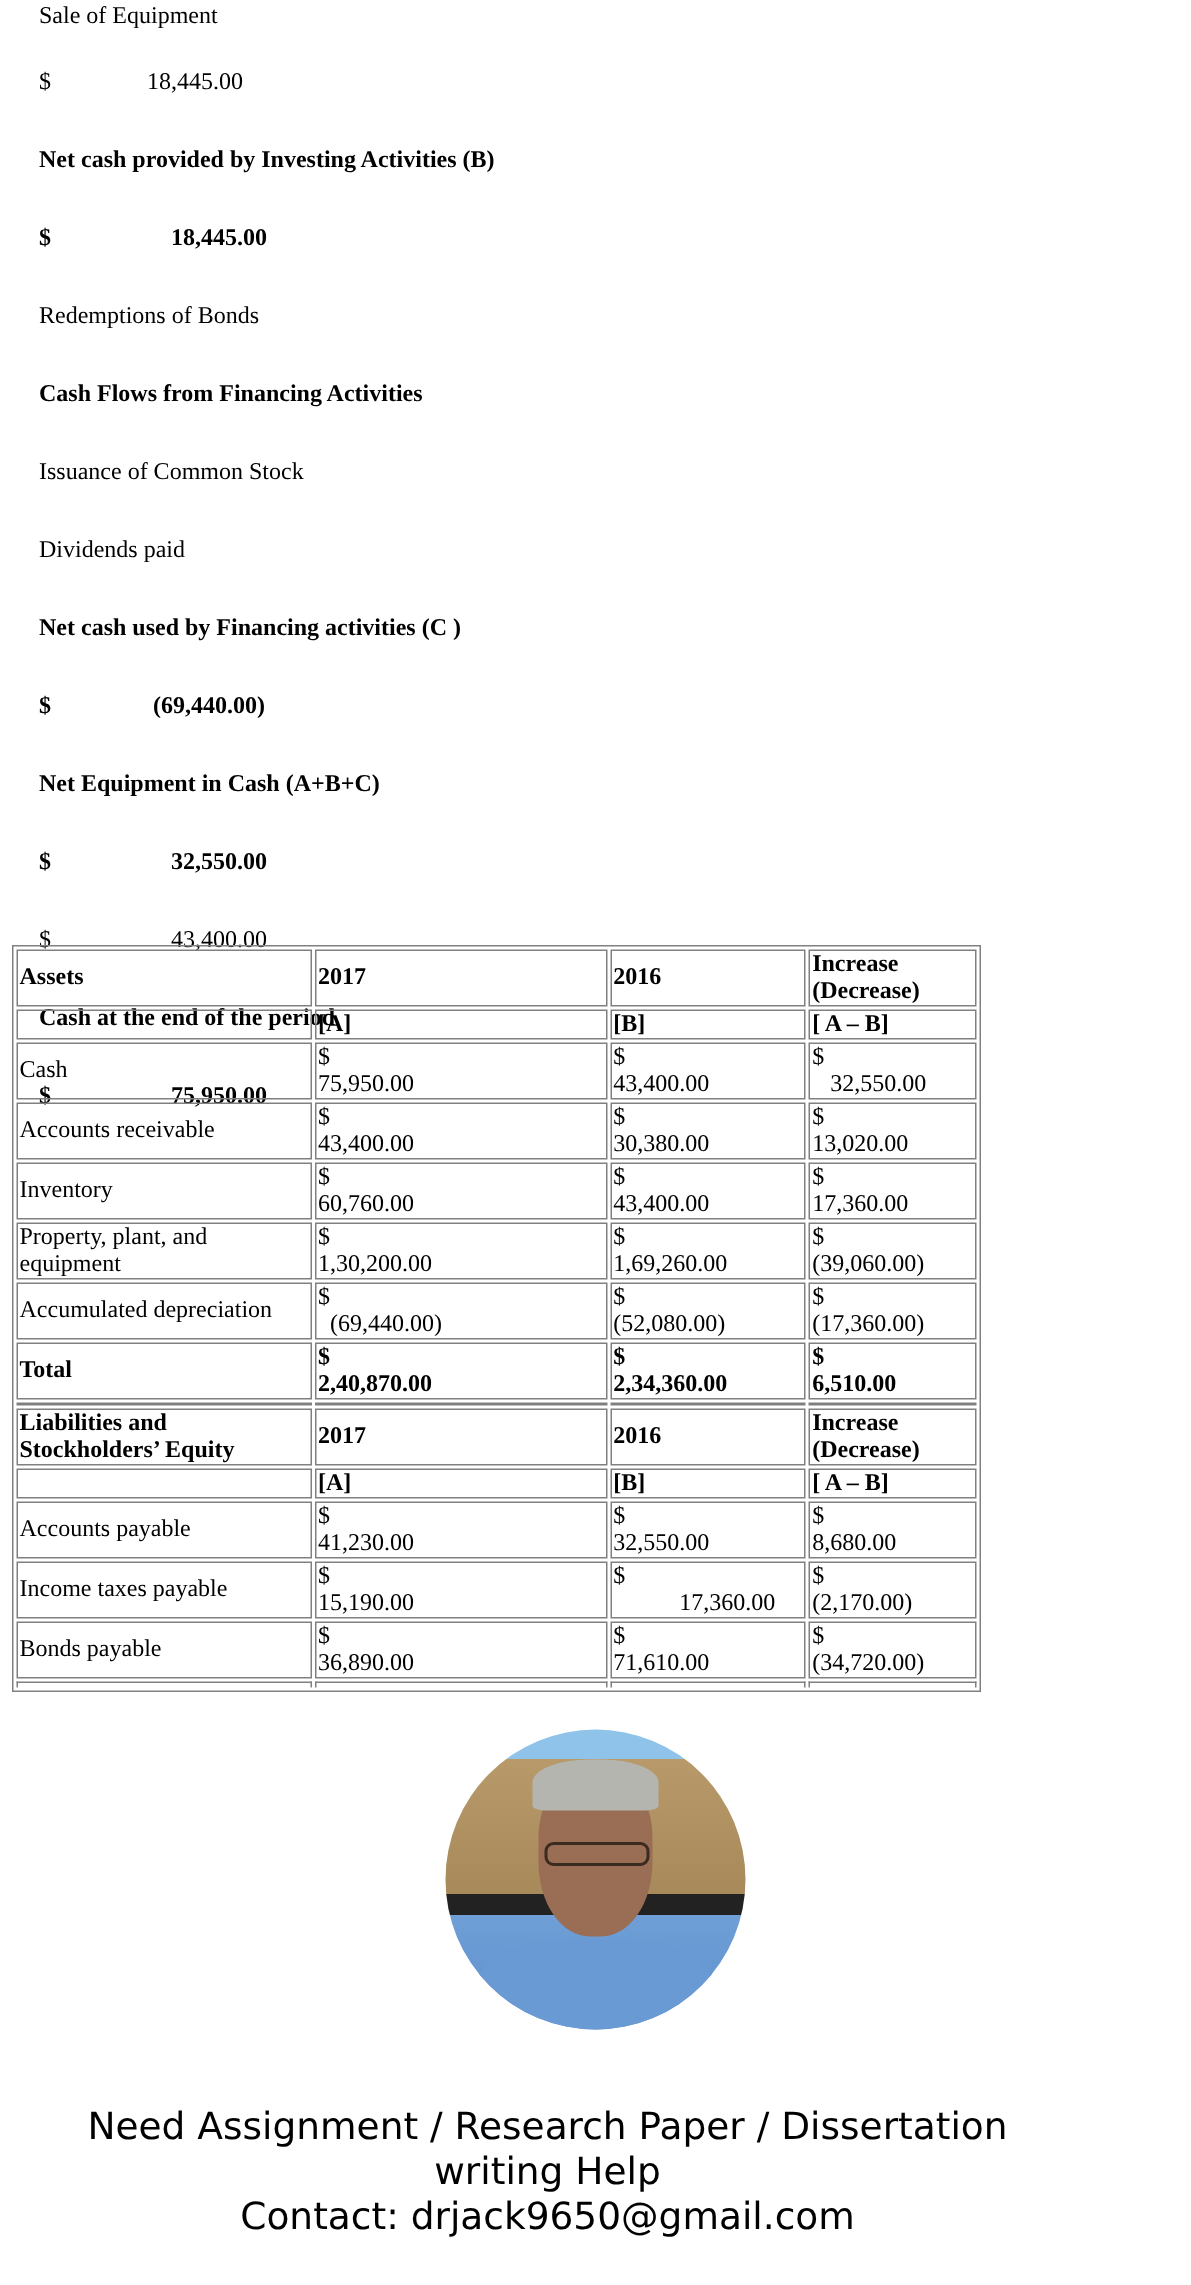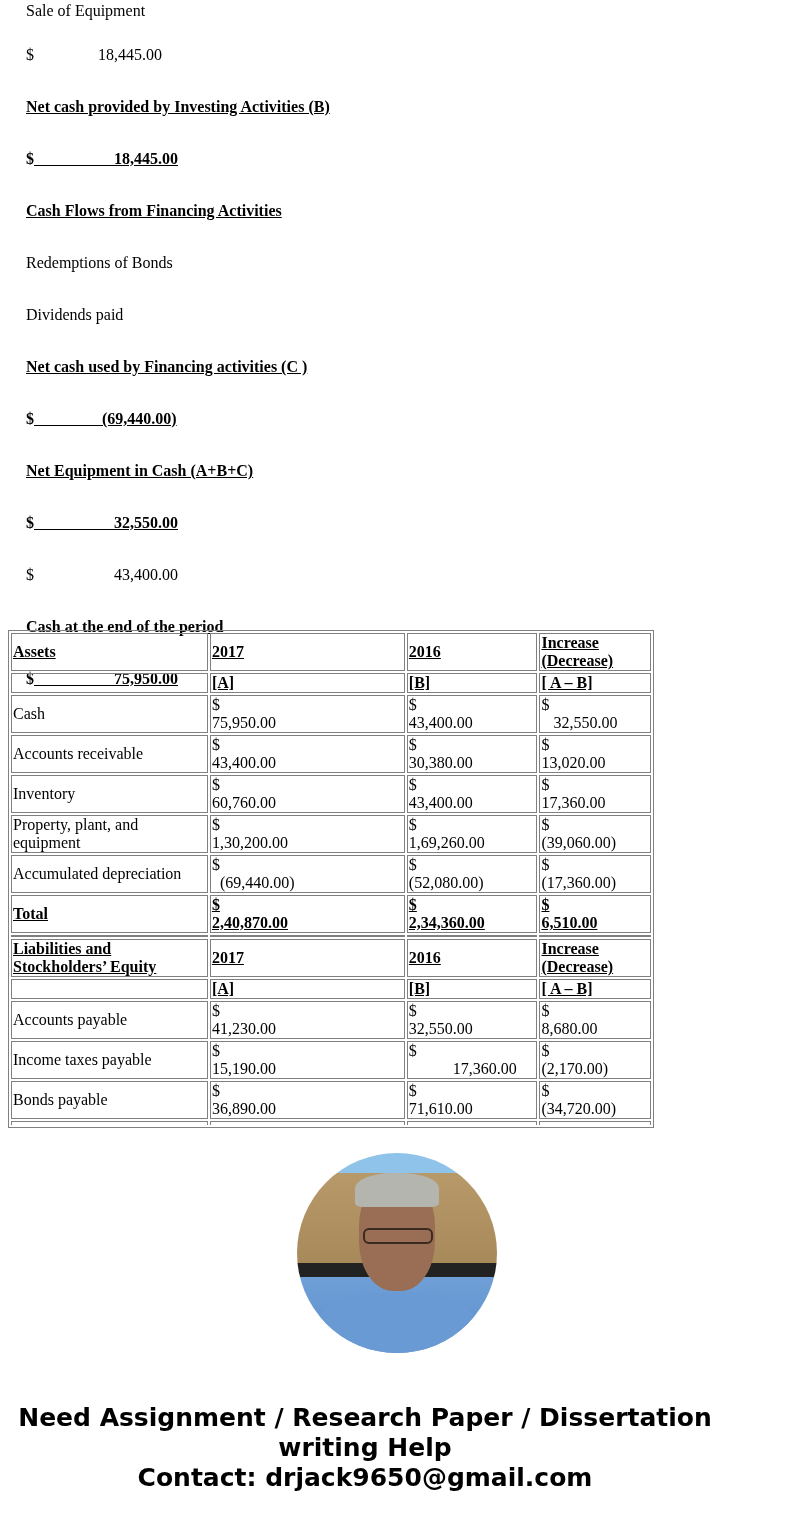--- a/index.html
+++ b/index.html
@@ -2,21 +2,21 @@
 <html><head>
   <meta charset="utf-8">
   <style>
     html, body { margin: 0; padding: 0; background: #ffffff; }
     body {
       width: 794px; height: 1523px; overflow: hidden; position: relative;
       font-family: "Liberation Serif", serif; font-size: 16px; color: #000;
     }
     .doc { position: absolute; left: 8px; top: -16px; width: 780px; }
     .line { height: 34px; line-height: 18px; margin: 18px; padding-top: 8px; box-sizing: border-box; white-space: pre; }
-    .bold { font-weight: bold; text-decoration: underline; }
+    .bold { font-weight: bold; }
     .amt .cur { display: inline-block; }
 
     table.bs {
       position: absolute; left: 8px; top: 630px;
       border: 1px solid #808080; border-collapse: separate; border-spacing: 2px;
       width: 646px; table-layout: fixed;
     }
     table.bs td {
       border: 1px solid #808080; padding: 0 1px; vertical-align: middle;
       font-size: 16px; line-height: 18px; height: 36px; box-sizing: border-box;
@@ -49,35 +49,36 @@
       position: absolute; left: 66px; top: 75px; width: 70px; height: 16px;
       border: 2px solid #3a2a20; border-radius: 6px; box-sizing: border-box;
     }
     .avatar .shirt {
       position: absolute; left: 20px; top: 140px; width: 160px; height: 80px;
       background: #6a9ad4; border-radius: 40% 40% 0 0;
     }
 
     .promo {
       position: absolute; left: 0; top: 1403px; width: 730px; text-align: center;
-      font-family: "DejaVu Sans", sans-serif; font-weight: bold; font-size: 25px; line-height: 30px;
+      font-family: "DejaVu Sans", sans-serif; font-weight: normal; font-size: 25px; line-height: 30px;
       color: #000;
     }
   </style>
 </head>
 <body>
 
 <div class="doc">
   <p class="line" style="height:18px;padding-top:0;overflow:hidden;">Sale of Equipment</p>
   <div id="cf-lines">
       <p class="line amt"><span class="cur">$</span><span>                </span><span>18,445.00</span></p>
       <p class="line bold">Net cash provided by Investing Activities (B)</p>
       <p class="line bold amt"><span class="cur">$</span><span>                    </span><span>18,445.00</span></p>
+      <p class="line">Redemptions of Bonds</p>
       <p class="line bold">Cash Flows from Financing Activities</p>
-      <p class="line">Redemptions of Bonds</p>
+      <p class="line">Issuance of Common Stock</p>
       <p class="line">Dividends paid</p>
       <p class="line bold">Net cash used by Financing activities (C )</p>
       <p class="line bold amt"><span class="cur">$</span><span>                 </span><span>(69,440.00)</span></p>
       <p class="line bold">Net Equipment in Cash (A+B+C)</p>
       <p class="line bold amt"><span class="cur">$</span><span>                    </span><span>32,550.00</span></p>
       <p class="line amt"><span class="cur">$</span><span>                    </span><span>43,400.00</span></p>
       <p class="line bold">Cash at the end of the period</p>
       <p class="line bold amt"><span class="cur">$</span><span>                    </span><span>75,950.00</span></p>
     </div>
 </div>

